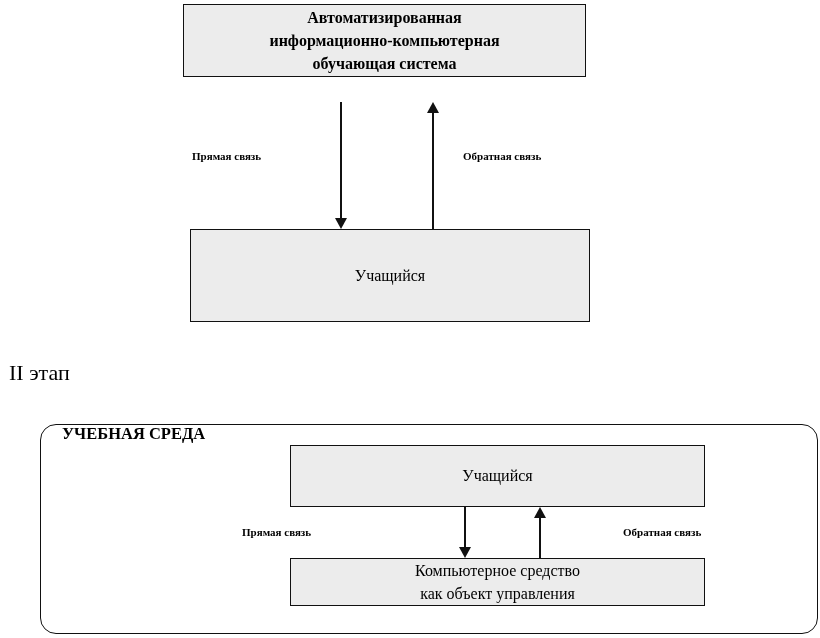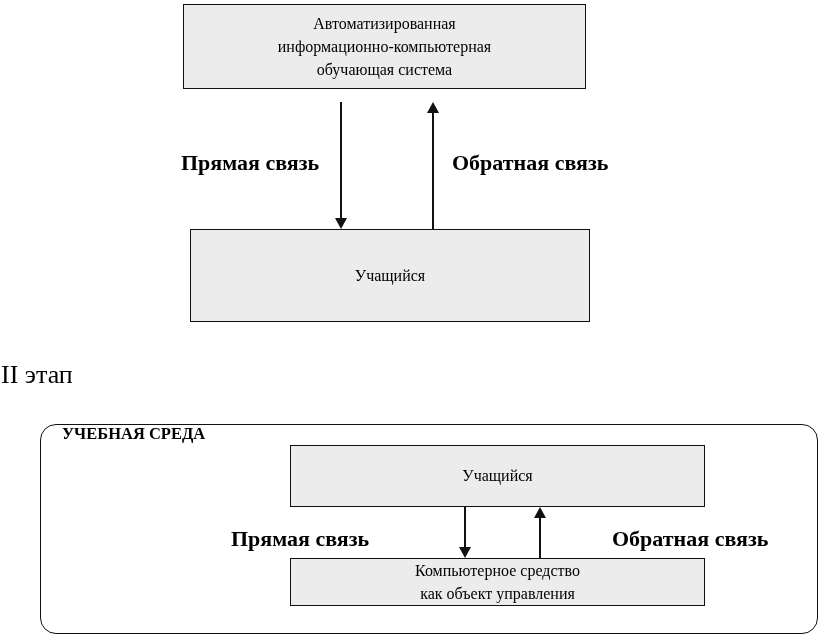--- a/index.html
+++ b/index.html
@@ -21,26 +21,28 @@
     align-items: center;
     justify-content: center;
     text-align: center;
     font-size: 16px;
     line-height: 1.45;
     white-space: pre-line;
   }
   .label {
     position: absolute;
     font-weight: bold;
-    font-size: 22px;
+    font-size: 11px;
     white-space: nowrap;
+    margin-left: 11px;
   }
   .heading {
     position: absolute;
-    font-size: 26px;
+    font-size: 22px;
+    margin-left: 8px;
   }
   .env {
     position: absolute;
     background: #ffffff;
     border: 1.6px solid var(--line, #1a1a1a);
     border-radius: 16px;
     box-sizing: border-box;
   }
   .envlabel {
     position: absolute;
@@ -77,21 +79,21 @@
     margin-left: -6px;
     width: 0; height: 0;
     border-left: 6px solid transparent;
     border-right: 6px solid transparent;
     border-bottom: 11px solid var(--line, #000);
   }
 </style>
 </head>
 <body>
 
-<div class="box" style="left:183px; top:4px; width:403px; height:85px;">
+<div class="box" style="left:183px; top:4px; width:403px; height:73px;font-weight:bold;">
   <span>Автоматизированная
 информационно-компьютерная
 обучающая система</span>
 </div>
 
 <div class="arrow down" style="left:334px; top:102px; height:127px;">
   <div class="shaft"></div>
   <div class="head"></div>
 </div>
 

